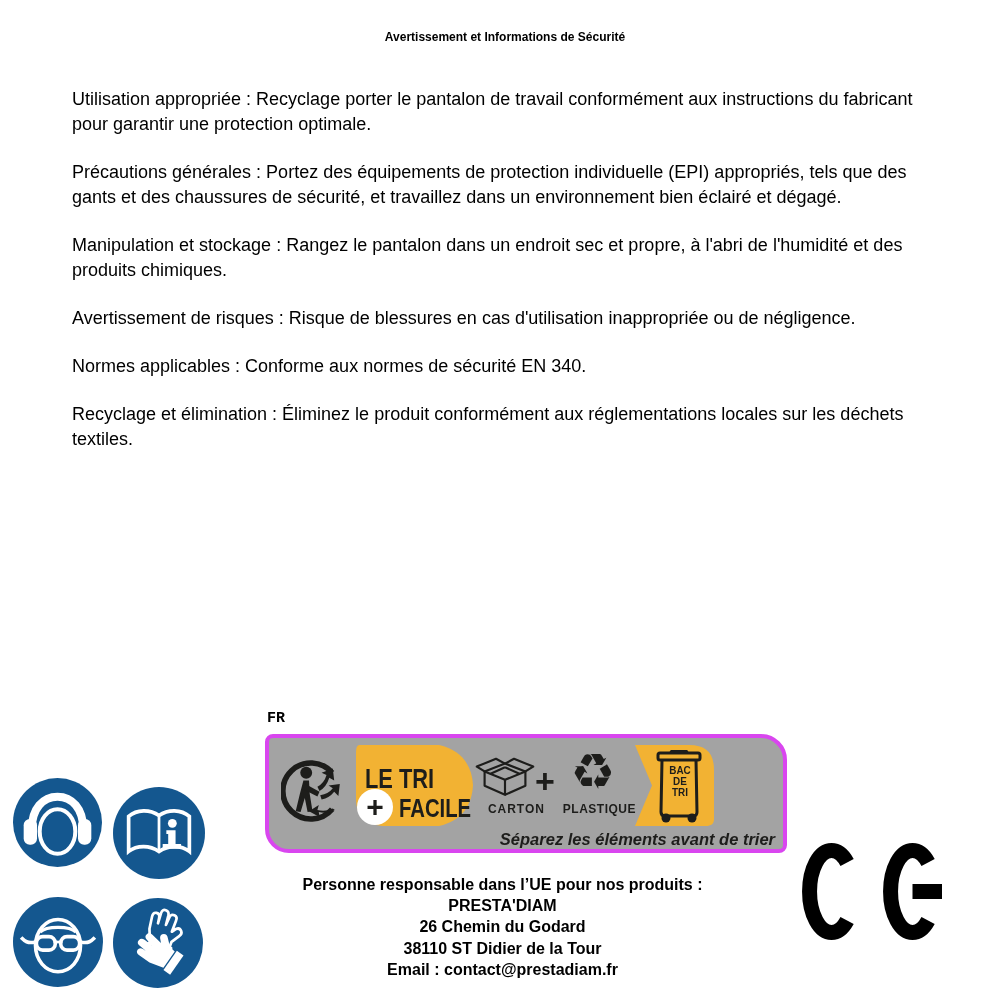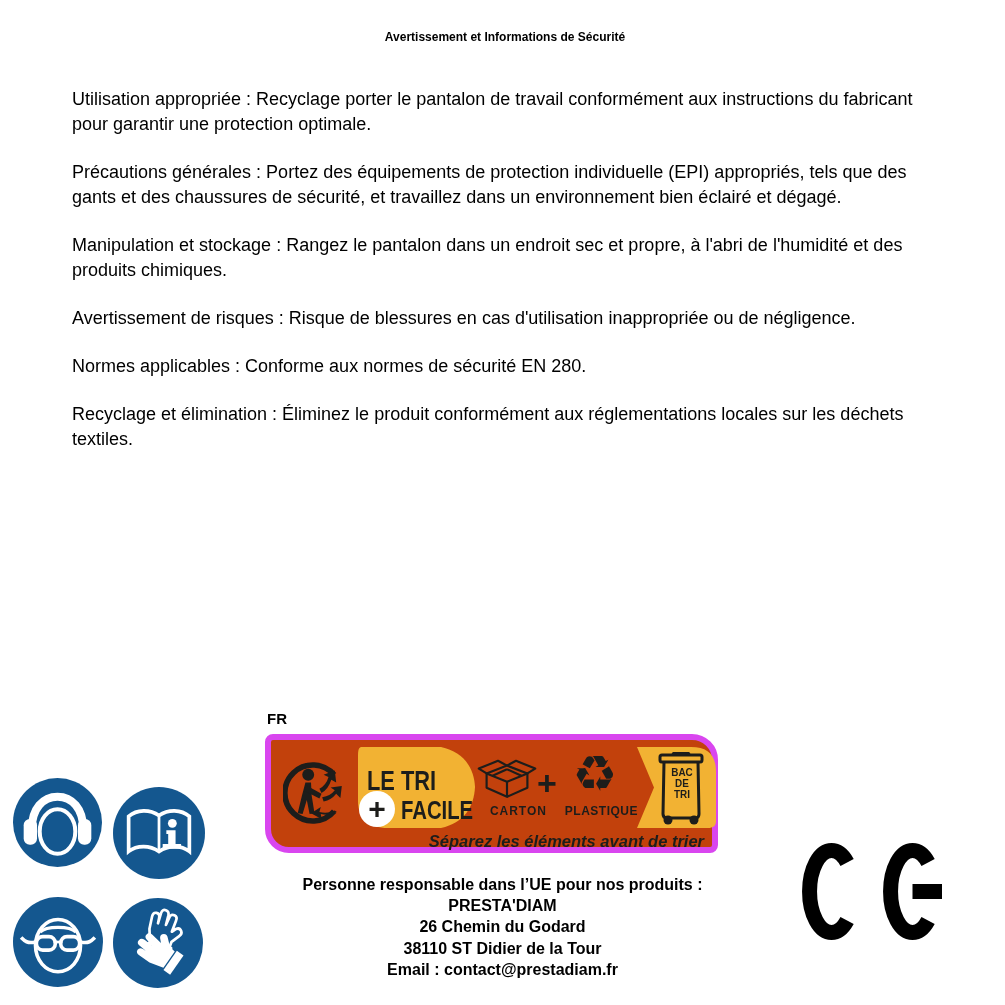--- a/index.html
+++ b/index.html
@@ -5,24 +5,24 @@
   html,body{margin:0;padding:0;background:#fff;}
   body{
     width:1005px;height:1005px;position:relative;overflow:hidden;
     font-family:"Liberation Sans","DejaVu Sans",sans-serif;color:#000;
   }
   
   .text-block{position:absolute;left:72px;top:28px;width:866px;}
   .doc-title{font-size:12px;line-height:19px;font-weight:bold;text-align:center;margin:0 0 40px 0;}
   .doc-p{font-size:18px;line-height:25px;margin:0 0 23px 0;}
   
-  .fr-tag{position:absolute;left:267px;top:710px;font-size:15px;font-weight:bold;}
+  .fr-tag{position:absolute;left:267px;top:710px;font-size:15px;font-weight:bold;font-family:Liberation Mono, monospace;}
   .sort-label{
-    position:absolute;left:265px;top:734px;width:453px;height:119px;
-    border:6px solid #d946ef;border-radius:8px 26px 8px 24px;background:#c2410c;box-sizing:border-box;
+    position:absolute;left:265px;top:734px;width:522px;height:119px;
+    border:4px solid #d946ef;border-radius:8px 26px 8px 24px;background:#a3a3a3;box-sizing:border-box;
   }
   .sort-bg{position:absolute;left:0;top:0;width:449px;height:115px;}
   .triman{position:absolute;left:12px;top:10px;width:70px;height:86px;}
   .brand1{position:absolute;left:96px;top:25px;font-size:28px;font-weight:800;letter-spacing:0px;
           transform:scaleX(.78);transform-origin:left top;color:#1d1d1b;white-space:nowrap;}
   .plus-circle{position:absolute;left:88px;top:51px;width:36px;height:36px;border-radius:50%;background:#fff;
           display:flex;align-items:center;justify-content:center;font-size:30px;font-weight:900;color:#1d1d1b;line-height:1;}
   .brand2{position:absolute;left:130px;top:55px;font-size:26px;font-weight:800;
           transform:scaleX(.78);transform-origin:left top;color:#1d1d1b;white-space:nowrap;}
   .mat-icon-carton{position:absolute;left:206px;top:12px;width:60px;height:50px;}
@@ -47,21 +47,21 @@
 </style>
 </head>
 <body>
 
 <div class="text-block">
   <h1 class="doc-title">Avertissement et Informations de Sécurité</h1>
   <p class="doc-p">Utilisation appropriée : Recyclage porter le pantalon de travail conformément aux instructions du fabricant pour garantir une protection optimale.</p>
   <p class="doc-p">Précautions générales : Portez des équipements de protection individuelle (EPI) appropriés, tels que des gants et des chaussures de sécurité, et travaillez dans un environnement bien éclairé et dégagé.</p>
   <p class="doc-p">Manipulation et stockage : Rangez le pantalon dans un endroit sec et propre, à l'abri de l'humidité et des produits chimiques.</p>
   <p class="doc-p">Avertissement de risques : Risque de blessures en cas d'utilisation inappropriée ou de négligence.</p>
-  <p class="doc-p">Normes applicables : Conforme aux normes de sécurité EN 280.</p>
+  <p class="doc-p">Normes applicables : Conforme aux normes de sécurité EN 340.</p>
   <p class="doc-p">Recyclage et élimination : Éliminez le produit conformément aux réglementations locales sur les déchets textiles.</p>
 </div>
 
 <div class="fr-tag">FR</div>
 
 <div class="sort-label">
 
   <svg class="sort-bg" viewBox="0 0 449 115" aria-hidden="true">
     <path d="M91,7 H170 C193,12 203,28 204,47 C203,67 193,83 170,88 H117 C98,88 87,79 87,61 V16 C87,9 88,7 91,7 Z" fill="#F2B233"></path>
     <path d="M366,7 H420 C437,7 445,15 445,32 V81 C445,86 442,88 437,88 H366 L383,47.5 Z" fill="#F2B233"></path>

